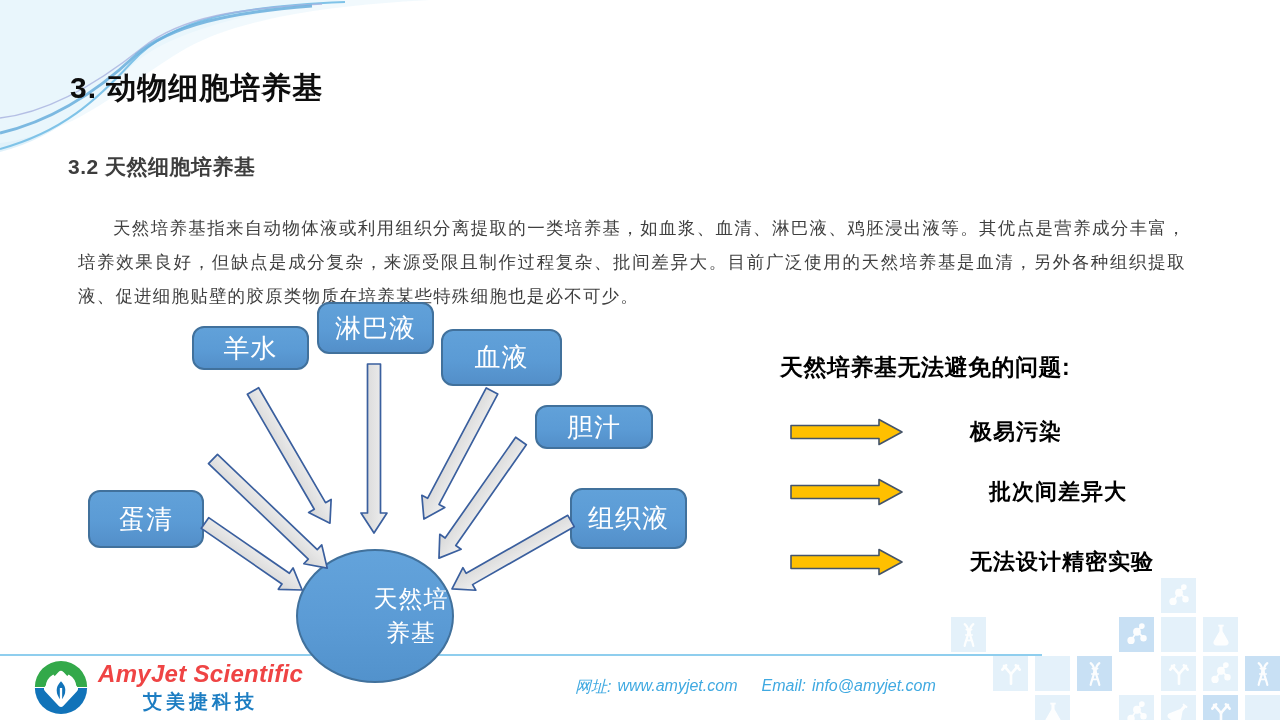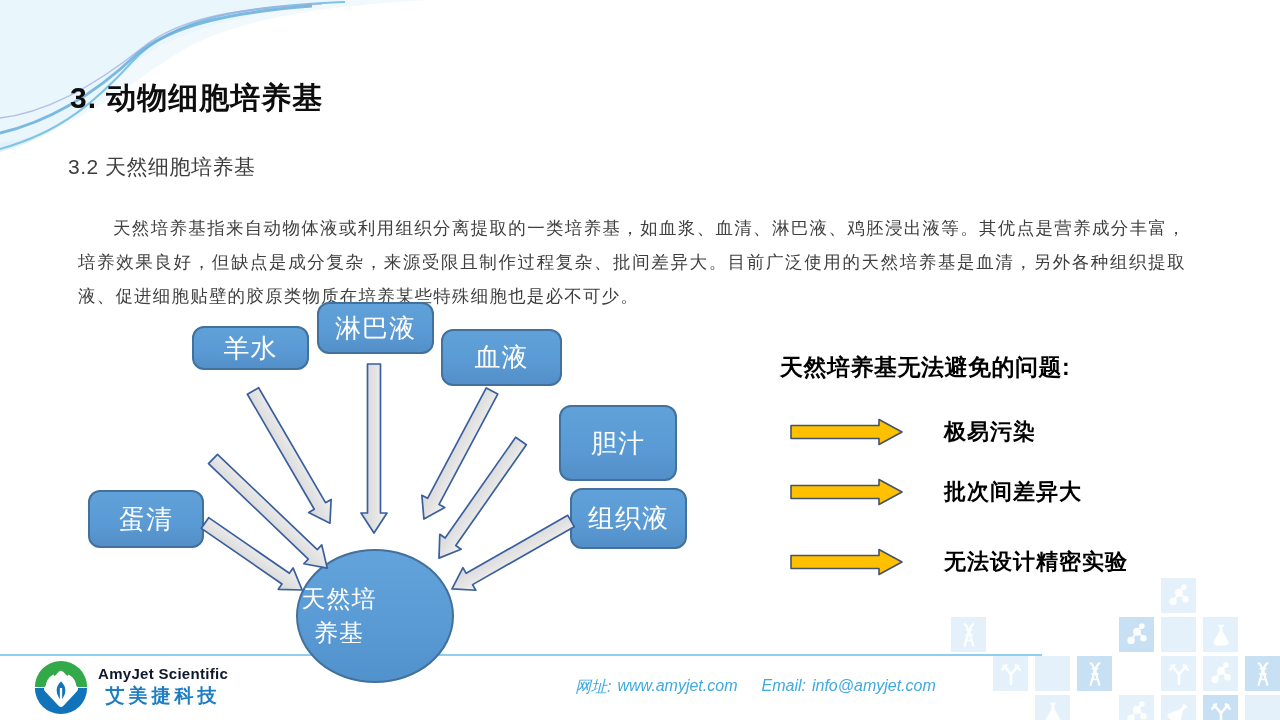--- a/index.html
+++ b/index.html
@@ -3,59 +3,59 @@
 <meta charset="utf-8">
 <style>
   html,body{margin:0;padding:0;background:#e8e8e8;}
   .slide{
     position:relative;width:1280px;height:720px;background:#ffffff;
     overflow:hidden;font-family:"Liberation Sans","DejaVu Sans",sans-serif;
   }
   
   .wave{position:absolute;left:0;top:0;z-index:0;}
   
-  .title{position:absolute;left:70px;top:58px;font-size:30px;font-weight:700;color:#0d0d0d;letter-spacing:1px;z-index:2;}
-  .subtitle{position:absolute;left:68px;top:136px;font-size:21px;font-weight:400;color:#3d3d3d;letter-spacing:.5px;z-index:2;}
+  .title{position:absolute;left:70px;top:48px;font-size:30px;font-weight:700;color:#0d0d0d;letter-spacing:1px;z-index:2;}
+  .subtitle{position:absolute;left:68px;top:136px;font-size:21px;font-weight:700;color:#3d3d3d;letter-spacing:.5px;z-index:2;}
   .para{
     position:absolute;left:78px;top:193px;width:1108px;z-index:2;
     font-size:17.5px;line-height:34px;color:#3f3f3f;letter-spacing:1.2px;
     text-indent:2em;text-align:justify;
   }
   
   .arrow-layer{position:absolute;left:0;top:0;z-index:3;pointer-events:none;}
   .src-box{
     position:absolute;z-index:2;display:flex;align-items:center;justify-content:center;
     background:linear-gradient(180deg,#61a1d9 0%,#5b9bd5 55%,#538fc9 100%);
     border:2px solid #41719C;border-radius:12px;color:#ffffff;font-size:26px;letter-spacing:1px;
     box-sizing:border-box;
   }
   .box-lymph   {left:317px;top:302px;width:117px;height:52px;}
   .box-amniotic{left:192px;top:326px;width:117px;height:44px;}
   .box-blood   {left:441px;top:329px;width:121px;height:57px;}
   .box-milk    {left:99px; top:397px;width:119px;height:58px;}
-  .box-bile    {left:535px;top:405px;width:118px;height:76px;margin-left:24px;}
+  .box-bile    {left:535px;top:405px;width:118px;height:44px;}
   .box-eggwhite{left:88px; top:490px;width:116px;height:58px;}
   .box-tissue  {left:570px;top:488px;width:117px;height:61px;}
   .center-ellipse{
     position:absolute;left:296px;top:549px;width:158px;height:134px;z-index:2;
     background:linear-gradient(180deg,#63a3db 0%,#5b9bd5 55%,#5292cc 100%);
     border:2px solid #41719C;border-radius:50%;
-    display:flex;align-items:center;justify-content:flex-start;box-sizing:border-box;
+    display:flex;align-items:center;justify-content:flex-end;box-sizing:border-box;
   }
   .center-ellipse .txt{width:82px;text-align:center;color:#fff;font-size:24px;line-height:1.4;letter-spacing:1px;}
   
   .prob-heading{position:absolute;left:780px;top:352px;font-size:23px;font-weight:700;color:#000;letter-spacing:.5px;z-index:2;}
   .prob-row{position:absolute;left:790px;display:flex;align-items:center;z-index:2;}
-  .prob-row .label{margin-left:40px;font-size:22px;font-weight:700;color:#000;letter-spacing:1px;white-space:nowrap;}
-  .row-1{top:417px;} .row-2{top:477px;} .row-3{top:547px;}
+  .prob-row .label{margin-left:66px;font-size:22px;font-weight:700;color:#000;letter-spacing:1px;white-space:nowrap;}
+  .row-1{top:417px;} .row-2{top:477px;gap:19px;} .row-3{top:547px;}
   
   .divider{position:absolute;left:0;top:654px;width:1042px;height:2px;background:#8fceee;z-index:1;}
   .brand{position:absolute;left:32px;top:658px;display:flex;align-items:center;z-index:2;}
   .brand-text{margin-left:8px;display:flex;flex-direction:column;align-items:center;}
-  .brand-en{font-size:15px;font-weight:700;color:#0f172a;letter-spacing:.3px;}
+  .brand-en{font-size:24px;font-weight:700;font-style:italic;color:#ef4444;letter-spacing:.3px;}
   .brand-zh{font-size:19px;font-weight:700;color:#1c7dc2;letter-spacing:4px;margin-top:1px;}
   .contacts{position:absolute;left:575px;top:677px;z-index:2;font-style:italic;font-size:16px;color:#3fa9e1;display:flex;gap:24px;white-space:nowrap;}
   .contacts .pair{display:flex;gap:6px;}
   
   .mosaic{
     position:absolute;left:951px;top:578px;z-index:1;
     display:grid;grid-template-columns:repeat(8,35px);grid-template-rows:repeat(4,35px);
     column-gap:7px;row-gap:4px;
   }
   .tile{display:flex;align-items:center;justify-content:center;}

